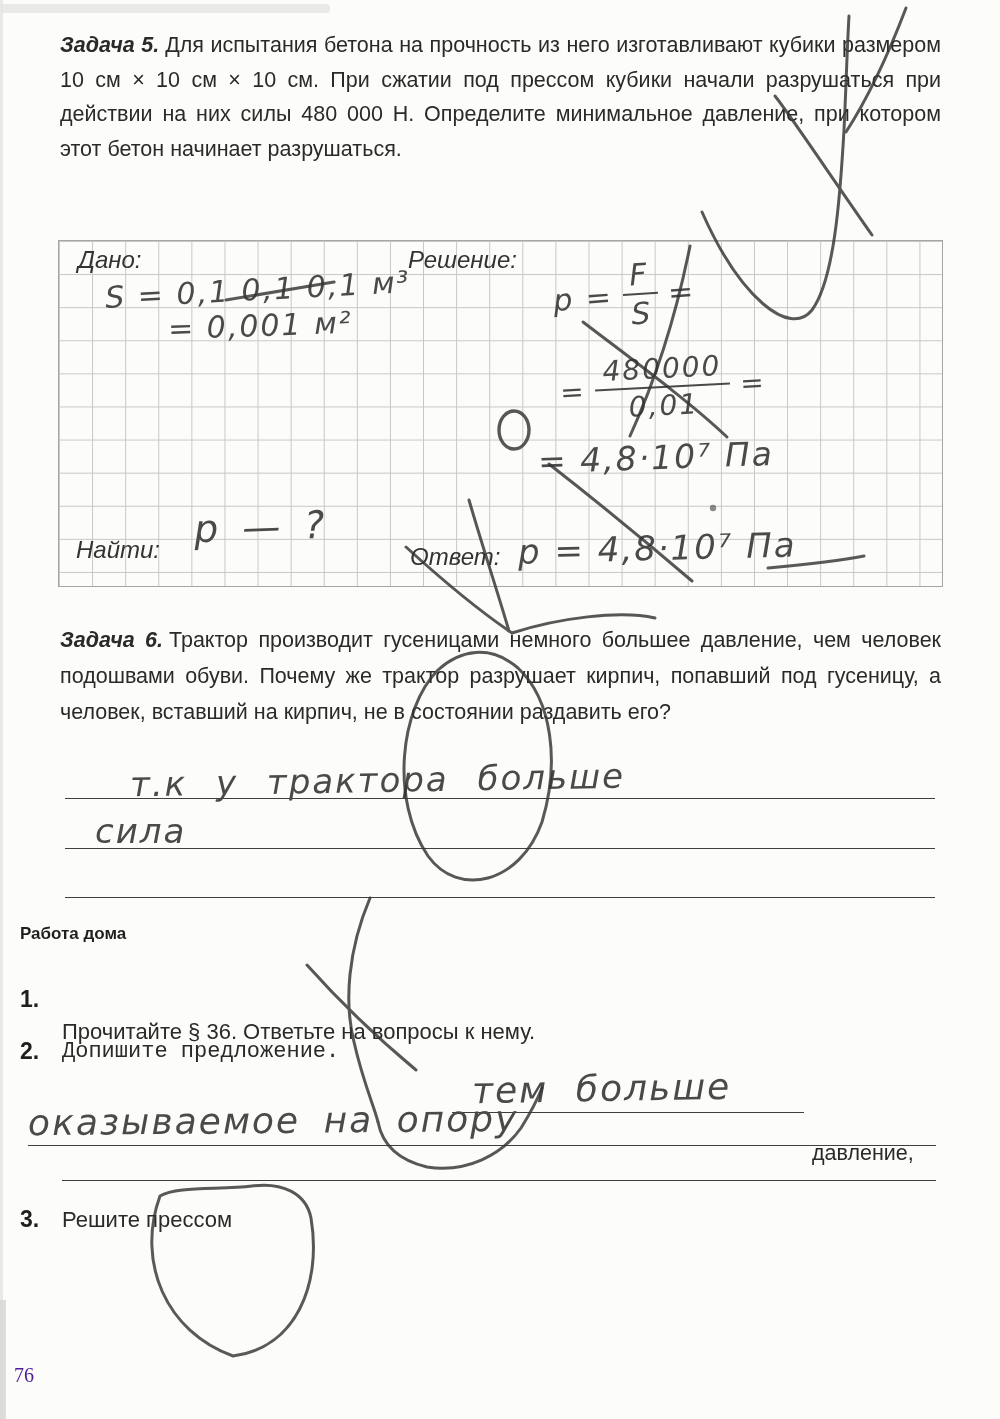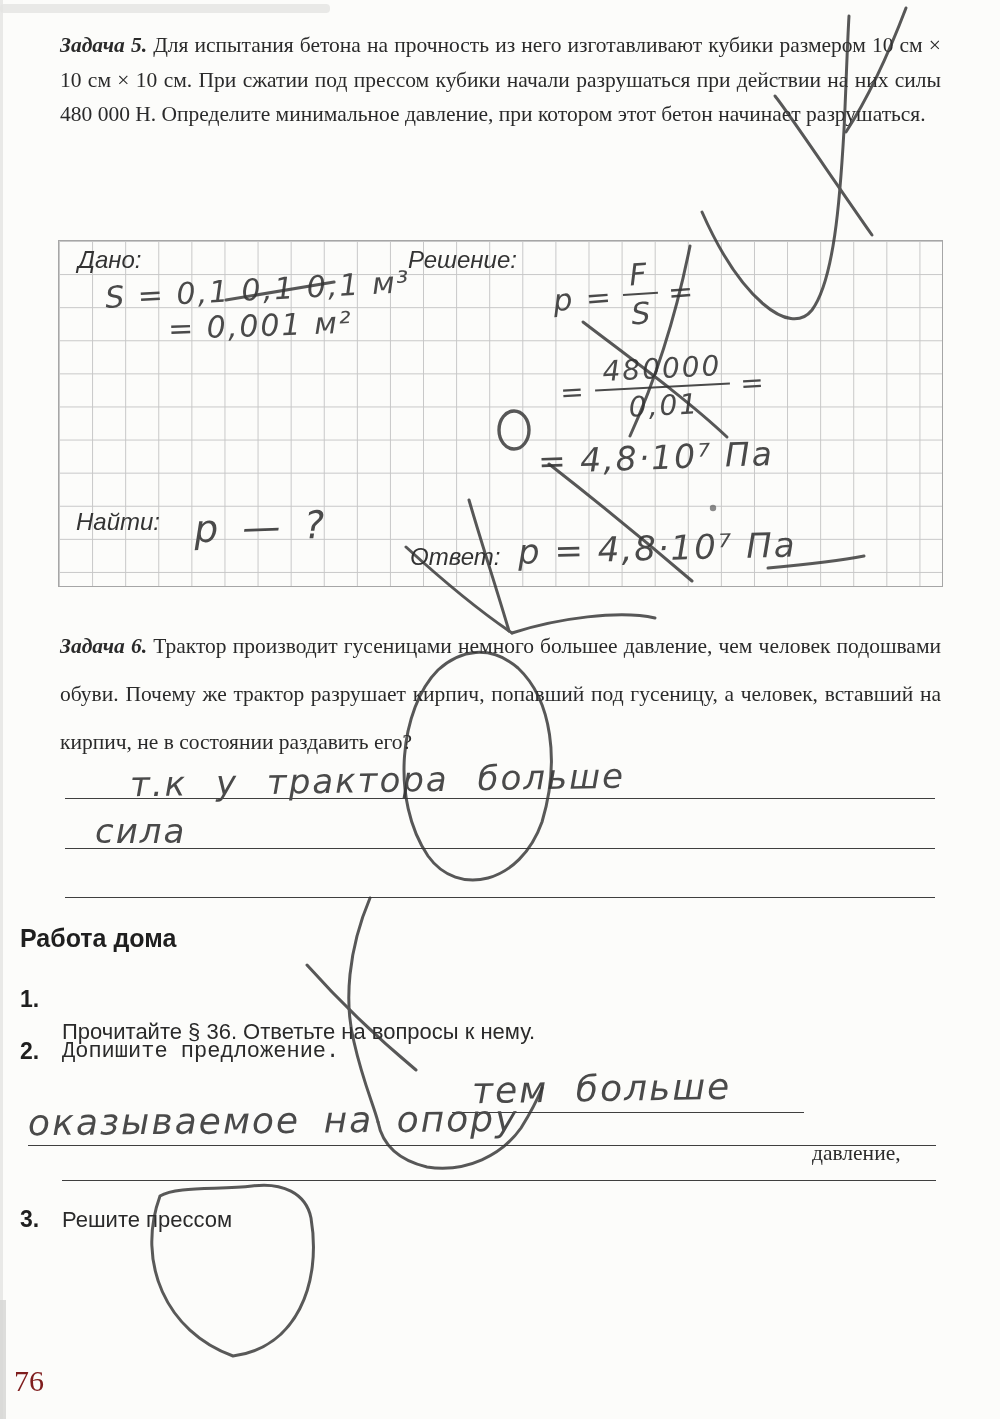--- a/index.html
+++ b/index.html
@@ -4,25 +4,25 @@
 <style>
   html,body{margin:0;padding:0;background:#9a9a9a;}
   .page{
     position:relative;width:1000px;height:1419px;margin:0 auto;
     background:#fcfcfa;overflow:hidden;
     font-family:"Liberation Serif",serif;color:#262626;
   }
   .abs{position:absolute;}
   
   .para{
-    font-family:Liberation Serif, serif;
+    font-family:Liberation Sans, sans-serif;
     font-size:21.5px;line-height:34.5px;text-align:justify;color:#2a2a2a;
   }
   .para .plabel{font-weight:bold;font-style:italic;padding-right:6px;}
-  .hw-heading{font-family:"Liberation Sans",sans-serif;font-weight:bold;font-size:25px;color:#1f1f1f;}
+  .hw-heading{font-family:"Liberation Sans",sans-serif;font-weight:bold;font-size:17px;color:#1f1f1f;}
   .item-num{font-family:"Liberation Sans",sans-serif;font-weight:bold;font-size:23px;color:#1f1f1f;}
   .item-text{font-family:"Liberation Sans",sans-serif;font-size:22px;color:#2a2a2a;}
   
   .grid{
     left:58px;top:240px;width:883px;height:345px;
     border:1px solid #a6a6a6;
     background-image:
       linear-gradient(to right,#c7c7c7 1px,transparent 1px),
       linear-gradient(to bottom,#c7c7c7 1px,transparent 1px);
     background-size:33.1px 33.1px;
@@ -41,40 +41,40 @@
   .frac .ftop{display:block;border-bottom:2.5px solid #4a4a4a;padding:0 8px 1px;}
   .frac .fbot{display:block;padding-top:1px;}
   .hwrow{display:flex;align-items:center;gap:10px;}
   
   .rule{border-top:1.6px solid #3f3f3f;height:0;}
   .blank-line{border-bottom:1.8px solid #3f3f3f;}
   
   .smudge-top{left:0;top:4px;width:330px;height:9px;background:#e4e4e2;border-radius:4px;opacity:.8;}
   .edge-left{left:0;top:0;width:3px;height:1419px;background:#e9e9e7;}
   .edge-left-b{left:0;top:1300px;width:6px;height:119px;background:#d7d7d5;opacity:.85;}
-  .page-num{font-family:"Liberation Serif",serif;font-size:30px;color:#7f1d1d;}
+  .page-num{font-family:"Liberation Serif",serif;font-size:20px;color:#4c1d95;}
   svg.overlay{position:absolute;left:0;top:0;}
 </style>
 </head>
 <body>
 
 <div class="page">
 
   <div class="abs edge-left"></div>
   <div class="abs edge-left-b"></div>
   <div class="abs smudge-top"></div>
 
   <div class="abs para" style="left:60px;top:28px;width:881px;">
     <span class="plabel">Задача 5.</span><span>Для испытания бетона на прочность из него изготавливают кубики размером 10 см × 10 см × 10 см. При сжатии под прессом кубики начали разрушаться при действии на них силы 480 000 Н. Определите минимальное давление, при котором этот бетон начинает разрушаться.</span>
   </div>
 
   <div class="abs grid"></div>
   <div class="abs grid-label" style="left:78px;top:246px;">Дано:</div>
   <div class="abs grid-label" style="left:408px;top:246px;">Решение:</div>
-  <div class="abs grid-label" style="left:76px;top:508px;">Найти:</div>
+  <div class="abs grid-label" style="left:76px;top:536px;">Найти:</div>
   <div class="abs grid-label" style="left:410px;top:543px;">Ответ:</div>
 
   <div class="abs hw" style="left:105px;top:272px;font-size:30px;transform:rotate(-3deg);">
     <span>S = 0,1 0,1</span>
     <span class="struck">0,1 м³</span>
   </div>
   <div class="abs hw" style="left:168px;top:308px;font-size:30px;transform:rotate(-2deg);">= 0,001 м²</div>
 
   <div class="abs hw hwrow" style="left:553px;top:258px;font-size:30px;transform:rotate(-4deg);">
     <span>p =</span>
@@ -93,21 +93,21 @@
     </span>
     <span>=</span>
   </div>
 
   <div class="abs hw" style="left:538px;top:438px;font-size:33px;transform:rotate(-2deg);">= 4,8·10⁷ Па</div>
 
   <div class="abs hw" style="left:194px;top:505px;font-size:38px;letter-spacing:6px;transform:rotate(-2deg);">p — ?</div>
 
   <div class="abs hw" style="left:518px;top:528px;font-size:34px;transform:rotate(-1.5deg);">p = 4,8·10⁷ Па</div>
 
-  <div class="abs para" style="left:60px;top:622px;width:881px;line-height:48px;">
+  <div class="abs para" style="left:60px;top:622px;width:881px;line-height:36px;">
     <span class="plabel">Задача 6.</span><span>Трактор производит гусеницами немного большее давление, чем человек подошвами обуви. Почему же трактор разрушает кирпич, попавший под гусеницу, а человек, вставший на кирпич, не в состоянии раздавить его?</span>
   </div>
 
   <div class="abs rule" style="left:65px;top:798px;width:870px;"></div>
   <div class="abs rule" style="left:65px;top:848px;width:870px;"></div>
   <div class="abs rule" style="left:65px;top:897px;width:870px;"></div>
   <div class="abs hw" style="left:130px;top:760px;font-size:34px;word-spacing:16px;transform:rotate(-1deg);">т.к  у  трактора  больше</div>
   <div class="abs hw" style="left:95px;top:811px;font-size:34px;">сила</div>
 
   <div class="abs hw-heading" style="left:20px;top:924px;">Работа дома</div>

